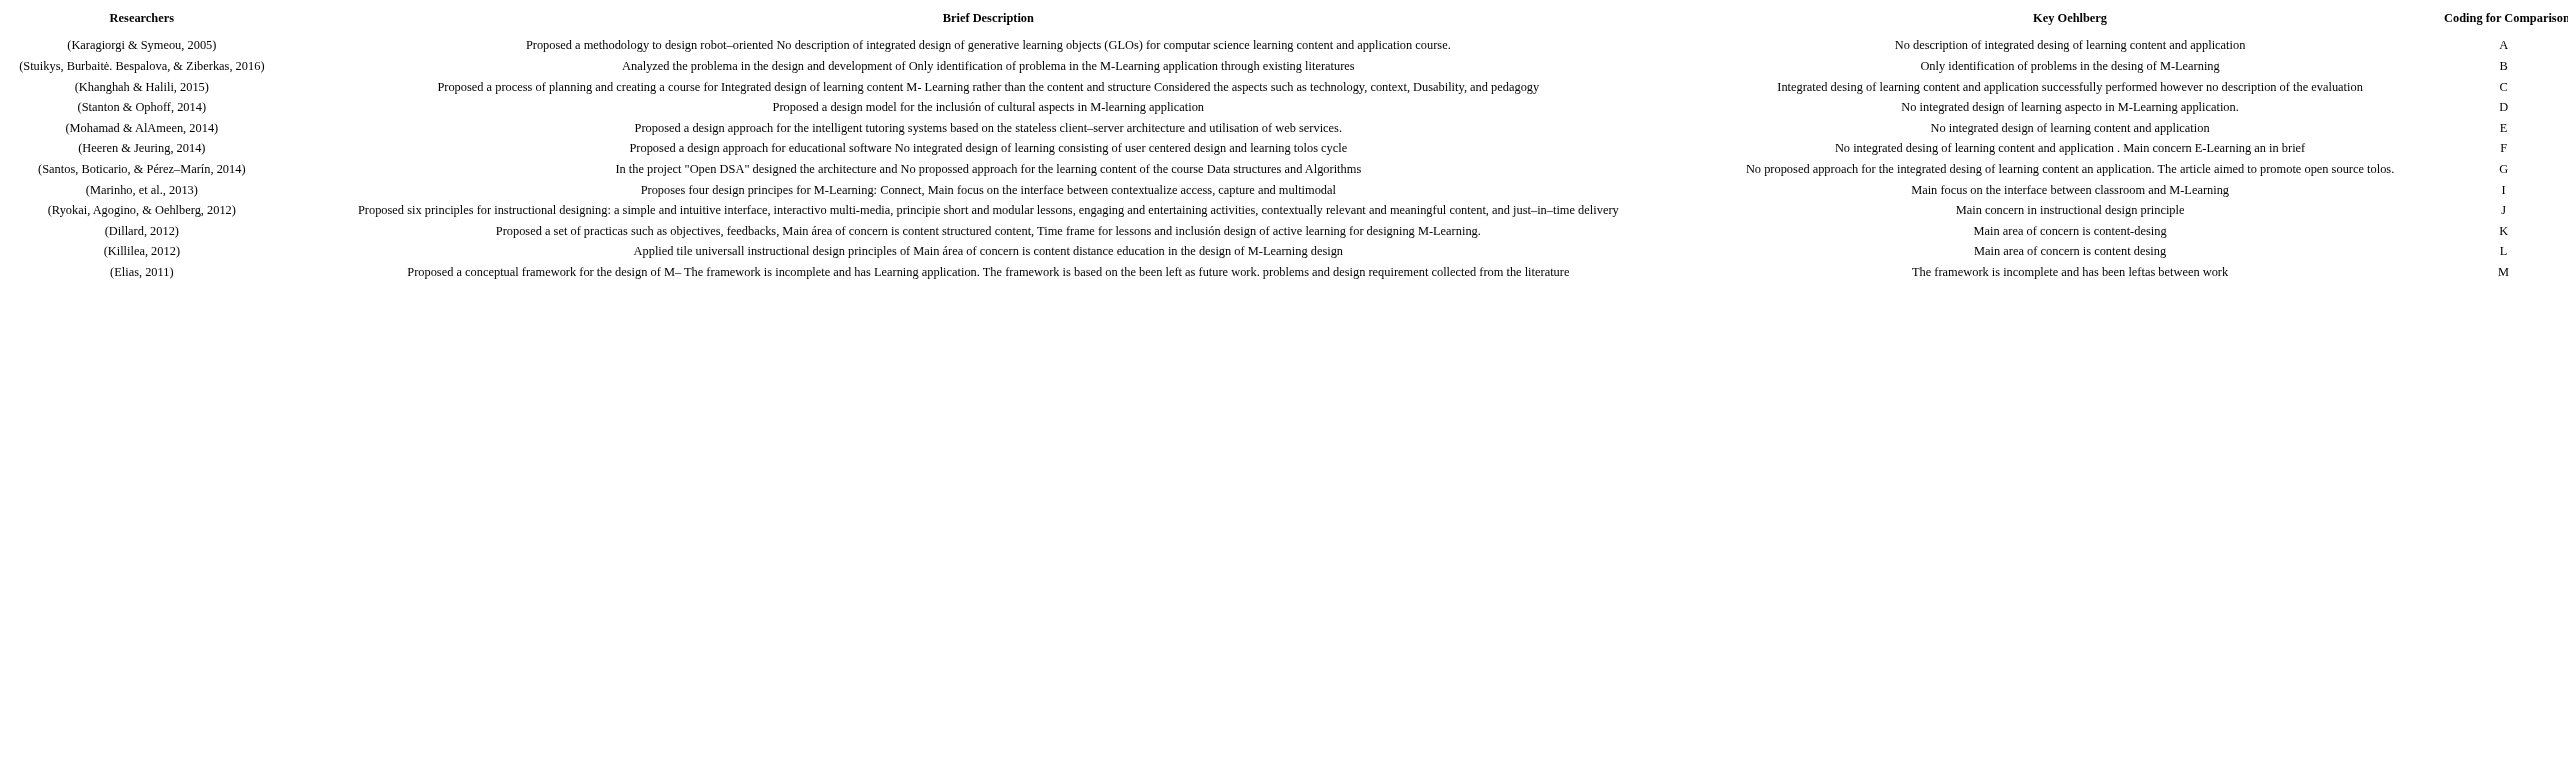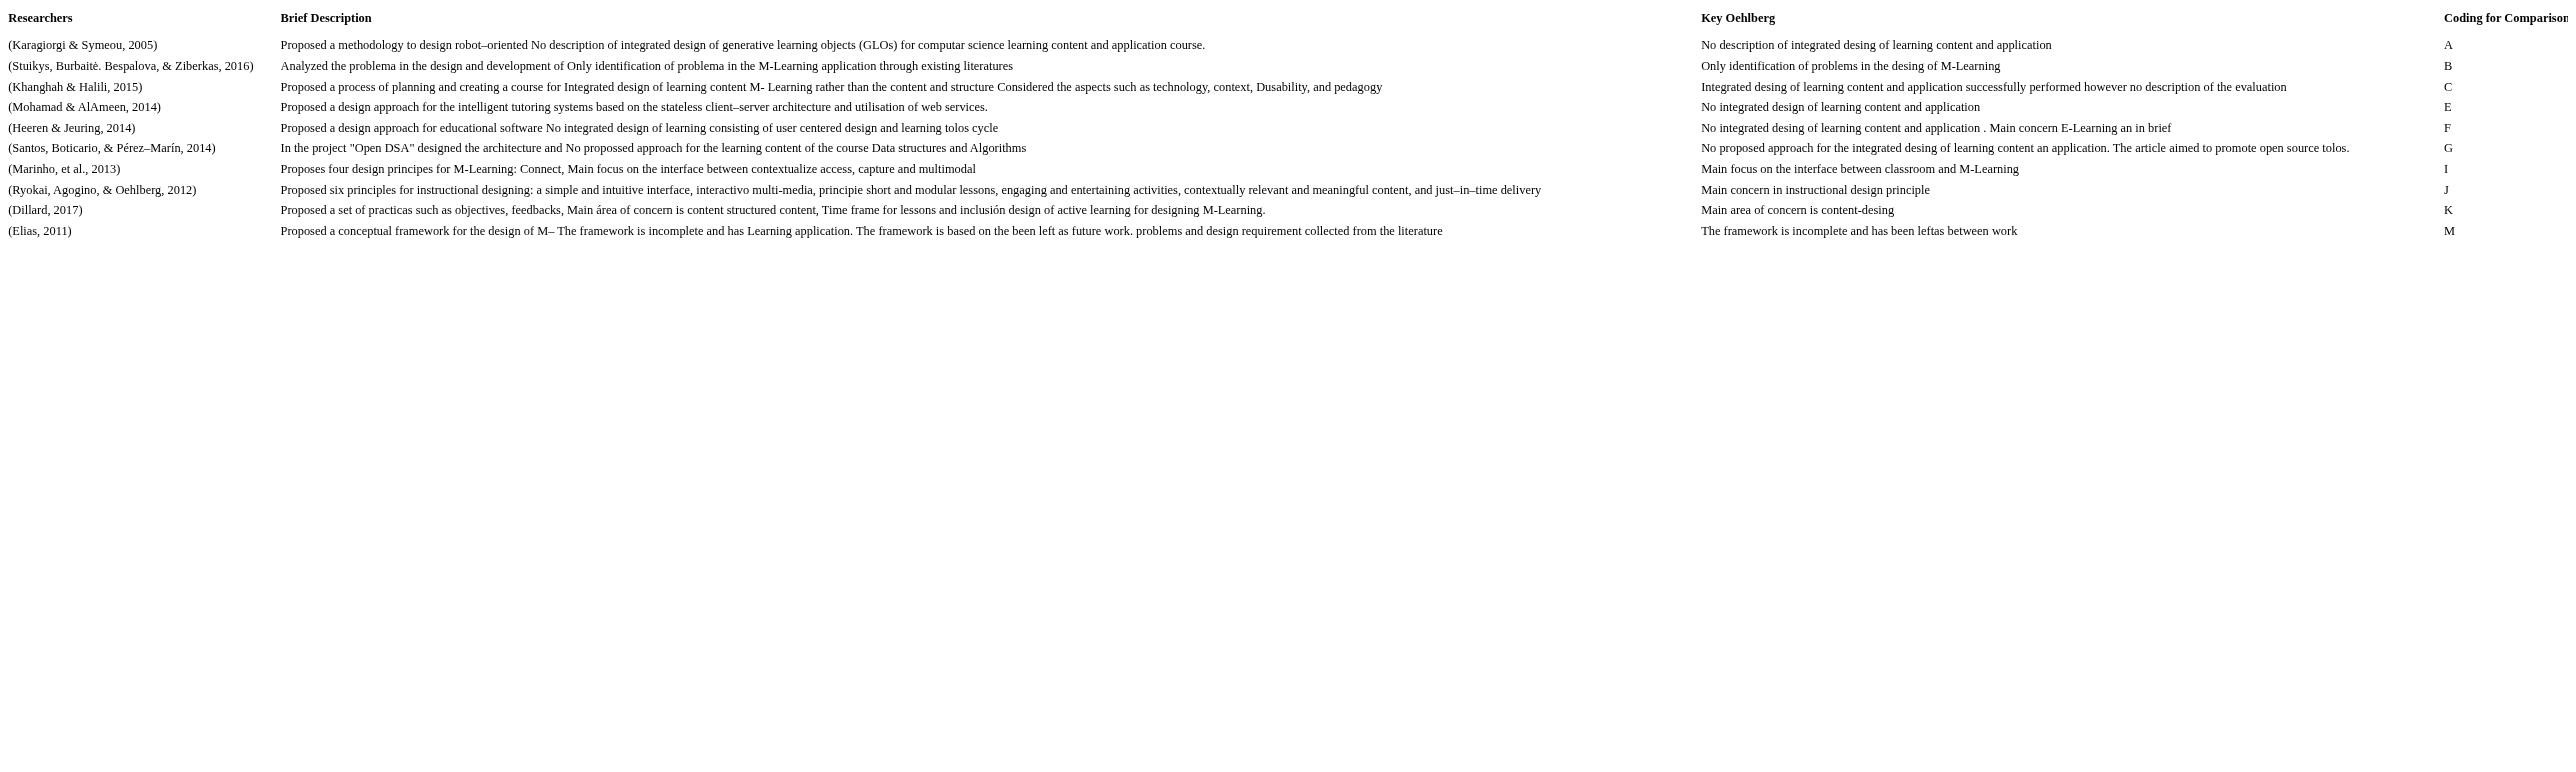--- a/index.html
+++ b/index.html
@@ -18,21 +18,21 @@
     padding: 8.2px 8.2px 0 8.2px;
     box-sizing: border-box;
   }
   table.lit-table {
     border-collapse: collapse;
     width: 2560px;
     table-layout: fixed;
   }
   table.lit-table th,
   table.lit-table td {
-    text-align: left;
+    text-align: center;
     vertical-align: top;
     padding: 0 5px 0 0;
     font-size: 12.4px;
     line-height: 20.6px;
     white-space: nowrap;
     overflow: hidden;
   }
   table.lit-table th {
     font-weight: bold;
     font-size: 12.4px;
@@ -80,20 +80,26 @@
           <td>Only identification of problems in the desing of M-Learning</td>
           <td class="coding">B</td>
         </tr>
         <tr>
           <td>(Khanghah &amp; Halili, 2015)</td>
           <td>Proposed a process of planning and creating a course for Integrated design of learning content M- Learning rather than the content and structure Considered the aspects such as technology, context, Dusability, and pedagogy</td>
           <td>Integrated desing of learning content and application successfully performed however no description of the evaluation</td>
           <td class="coding">C</td>
         </tr>
         <tr>
+          <td>(Stanton &amp; Ophoff, 2014)</td>
+          <td>Proposed a design model for the inclusión of cultural aspects in M-learning application</td>
+          <td>No integrated design of learning aspecto in M-Learning application.</td>
+          <td class="coding">D</td>
+        </tr>
+        <tr>
           <td>(Mohamad &amp; AlAmeen, 2014)</td>
           <td>Proposed a design approach for the intelligent tutoring systems based on the stateless client–server architecture and utilisation of web services.</td>
           <td>No integrated design of learning content and application</td>
           <td class="coding">E</td>
         </tr>
         <tr>
           <td>(Heeren &amp; Jeuring, 2014)</td>
           <td>Proposed a design approach for educational software No integrated design of learning consisting of user centered design and learning tolos cycle</td>
           <td>No integrated desing of learning content and application . Main concern E-Learning an in brief</td>
           <td class="coding">F</td>
@@ -110,24 +116,30 @@
           <td>Main focus on the interface between classroom and M-Learning</td>
           <td class="coding">I</td>
         </tr>
         <tr>
           <td>(Ryokai, Agogino, &amp; Oehlberg, 2012)</td>
           <td>Proposed six principles for instructional designing: a simple and intuitive interface, interactivo multi-media, principie short and modular lessons, engaging and entertaining activities, contextually relevant and meaningful content, and just–in–time delivery</td>
           <td>Main concern in instructional design principle</td>
           <td class="coding">J</td>
         </tr>
         <tr>
-          <td>(Dillard, 2017)</td>
+          <td>(Dillard, 2012)</td>
           <td>Proposed a set of practicas such as objectives, feedbacks, Main área of concern is content structured content, Time frame for lessons and inclusión design of active learning for designing M-Learning.</td>
           <td>Main area of concern is content-desing</td>
           <td class="coding">K</td>
+        </tr>
+        <tr>
+          <td>(Killilea, 2012)</td>
+          <td>Applied tile universall instructional design principles of Main área of concern is content distance education in the design of M-Learning design</td>
+          <td>Main area of concern is content desing</td>
+          <td class="coding">L</td>
         </tr>
         <tr>
           <td>(Elias, 2011)</td>
           <td>Proposed a conceptual framework for the design of M– The framework is incomplete and has Learning application. The framework is based on the been left as future work. problems and design requirement collected from the literature</td>
           <td>The framework is incomplete and has been leftas between work</td>
           <td class="coding">M</td>
         </tr>
       </tbody>
   </table>
 </div>

